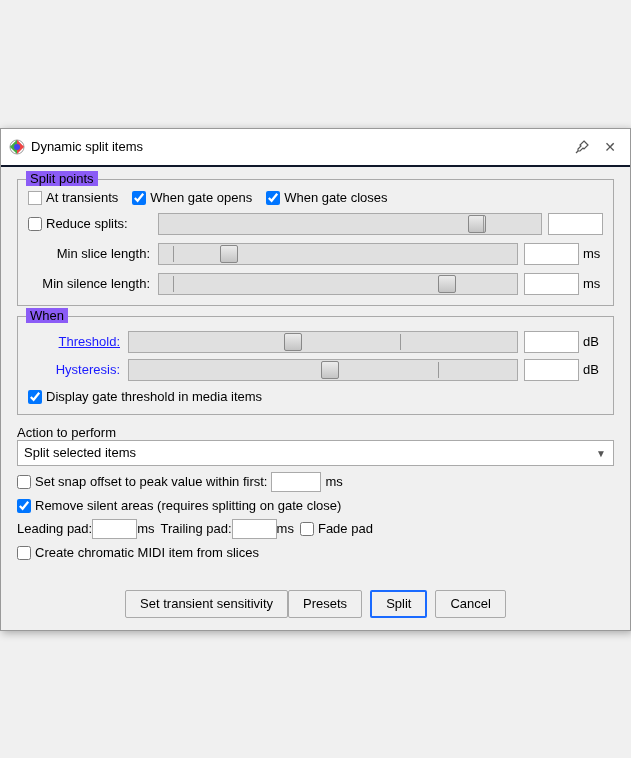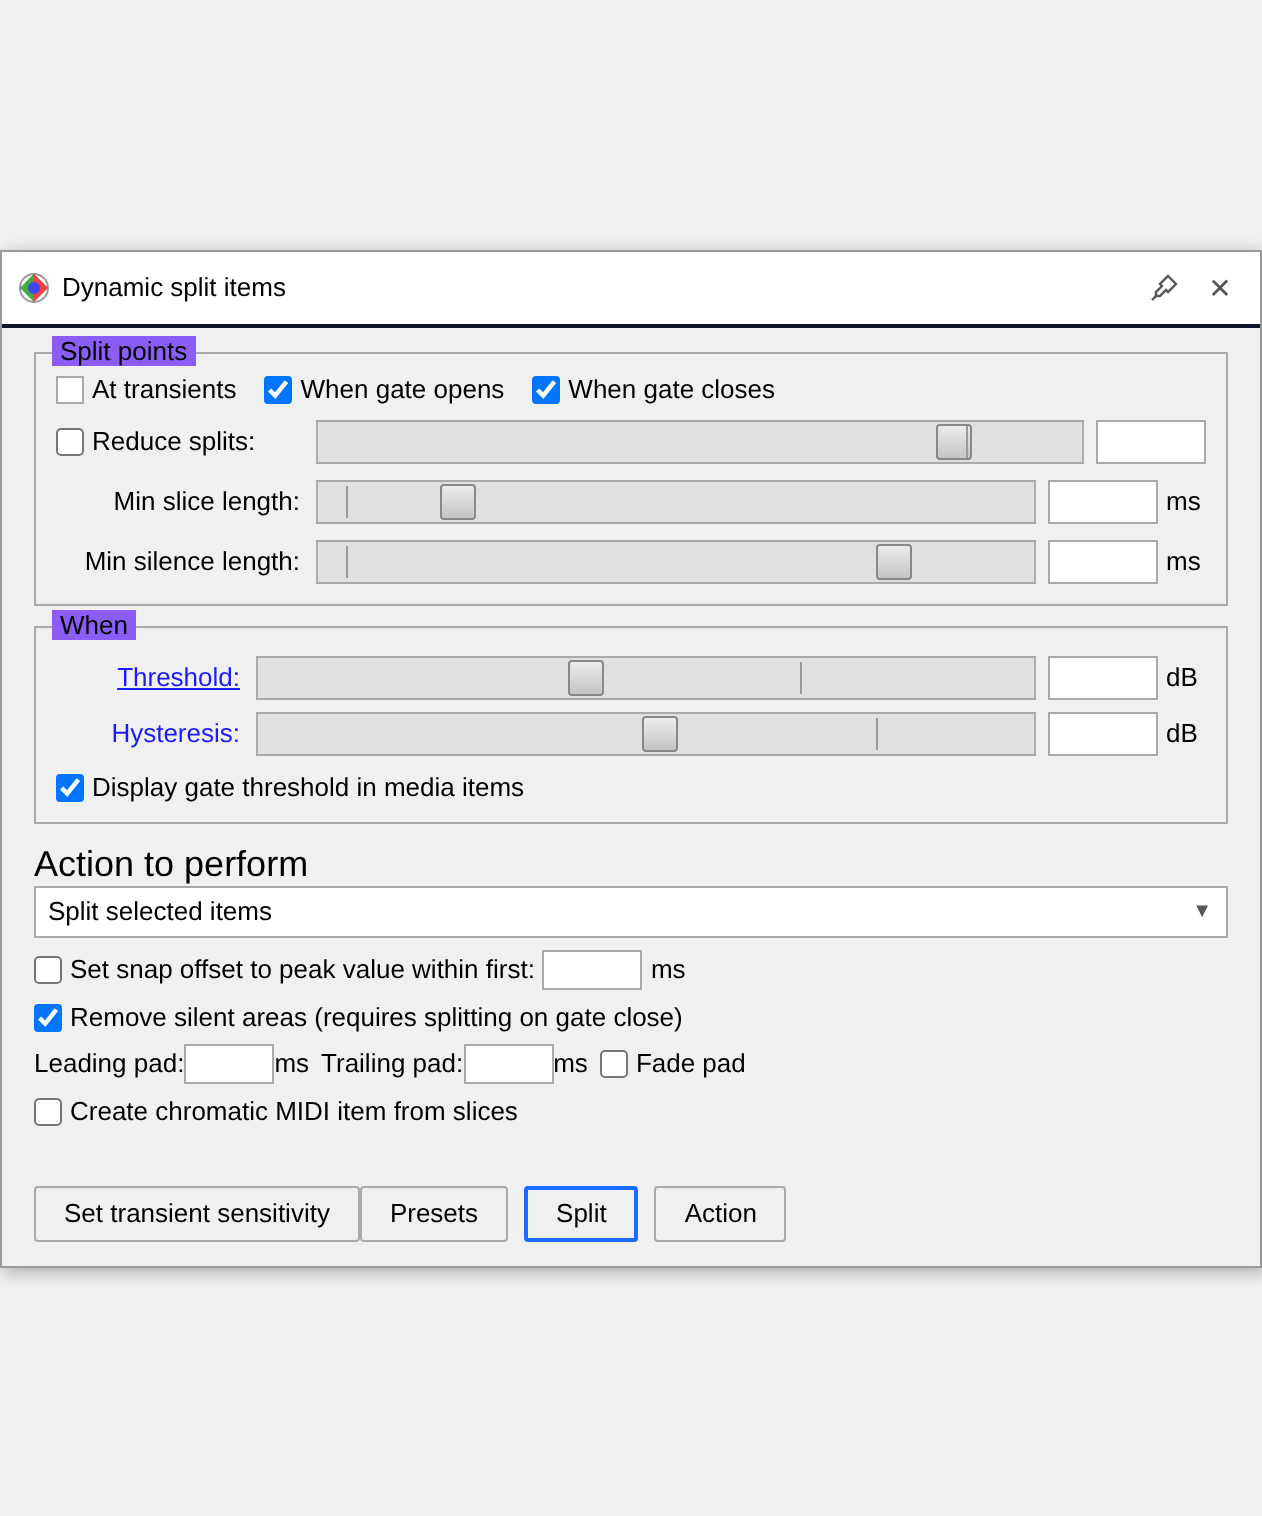--- a/index.html
+++ b/index.html
@@ -132,21 +132,21 @@
       gap: 4px;
       margin-top: 8px;
     }
 
     
     .action-section {
       margin-bottom: 8px;
     }
     .action-title {
       color: #000;
-      font-size: 18px;
+      font-size: 13px;
       margin-bottom: 0;
     }
 
     .dropdown-select {
       width: 100%;
       height: 26px;
       border: 1px solid #aaa;
       background: #fff;
       font-size: 13px;
       padding: 0 6px;
@@ -203,21 +203,21 @@
       border: 1px solid #aaa;
       background: #fff;
       font-size: 13px;
       padding: 0 4px;
       color: #1a1aff;
       text-align: left;
     }
 
     .footer {
       display: flex;
-      justify-content: flex-start;
+      justify-content: center;
       align-items: center;
       padding: 10px 16px 12px 16px;
       gap: 0;
     }
     .footer-btn {
       height: 28px;
       border: 1px solid #aaa;
       background: #f0f0f0;
       font-size: 13px;
       padding: 0 14px;
@@ -463,17 +463,17 @@
 
     </div>
 
   </div>
 
   <div class="footer">
     <button class="footer-btn">Set transient sensitivity</button>
     <div class="footer-right">
       <button class="footer-btn">Presets</button>
       <button class="footer-btn primary">Split</button>
-      <button class="footer-btn">Action</button>
+      <button class="footer-btn">Cancel</button>
     </div>
   </div>
 
 </div>
 
 </body></html>

